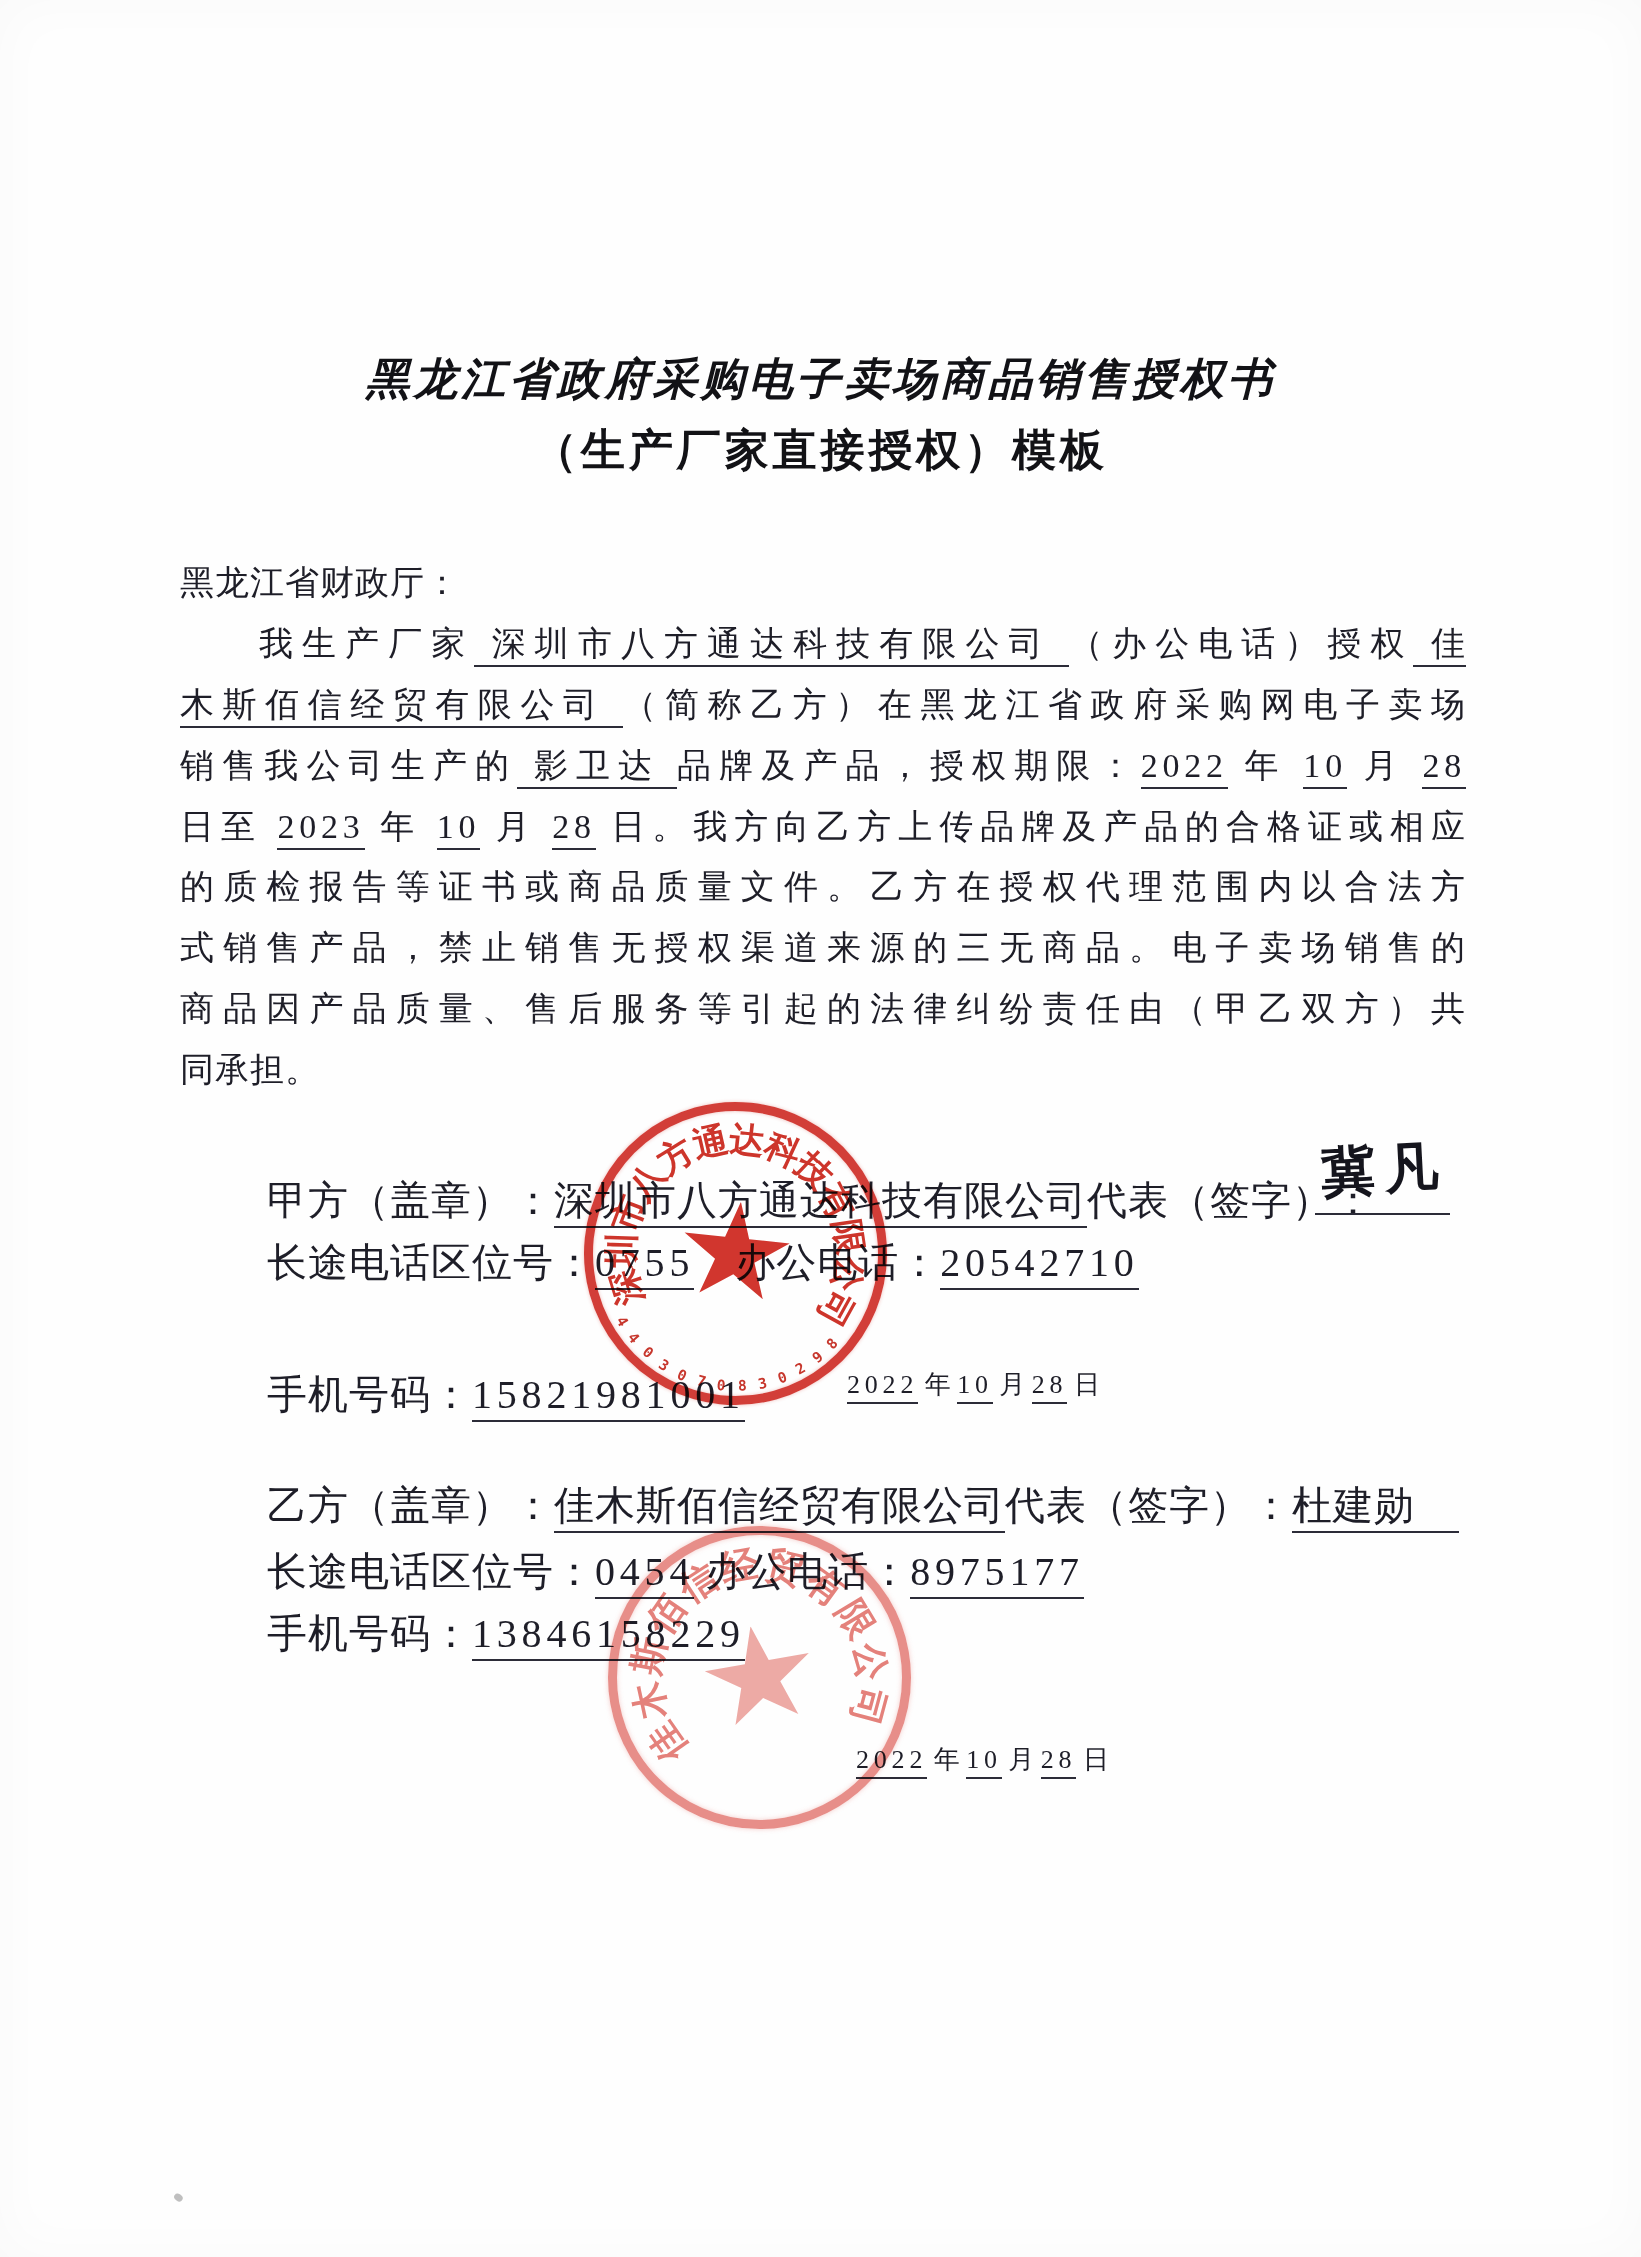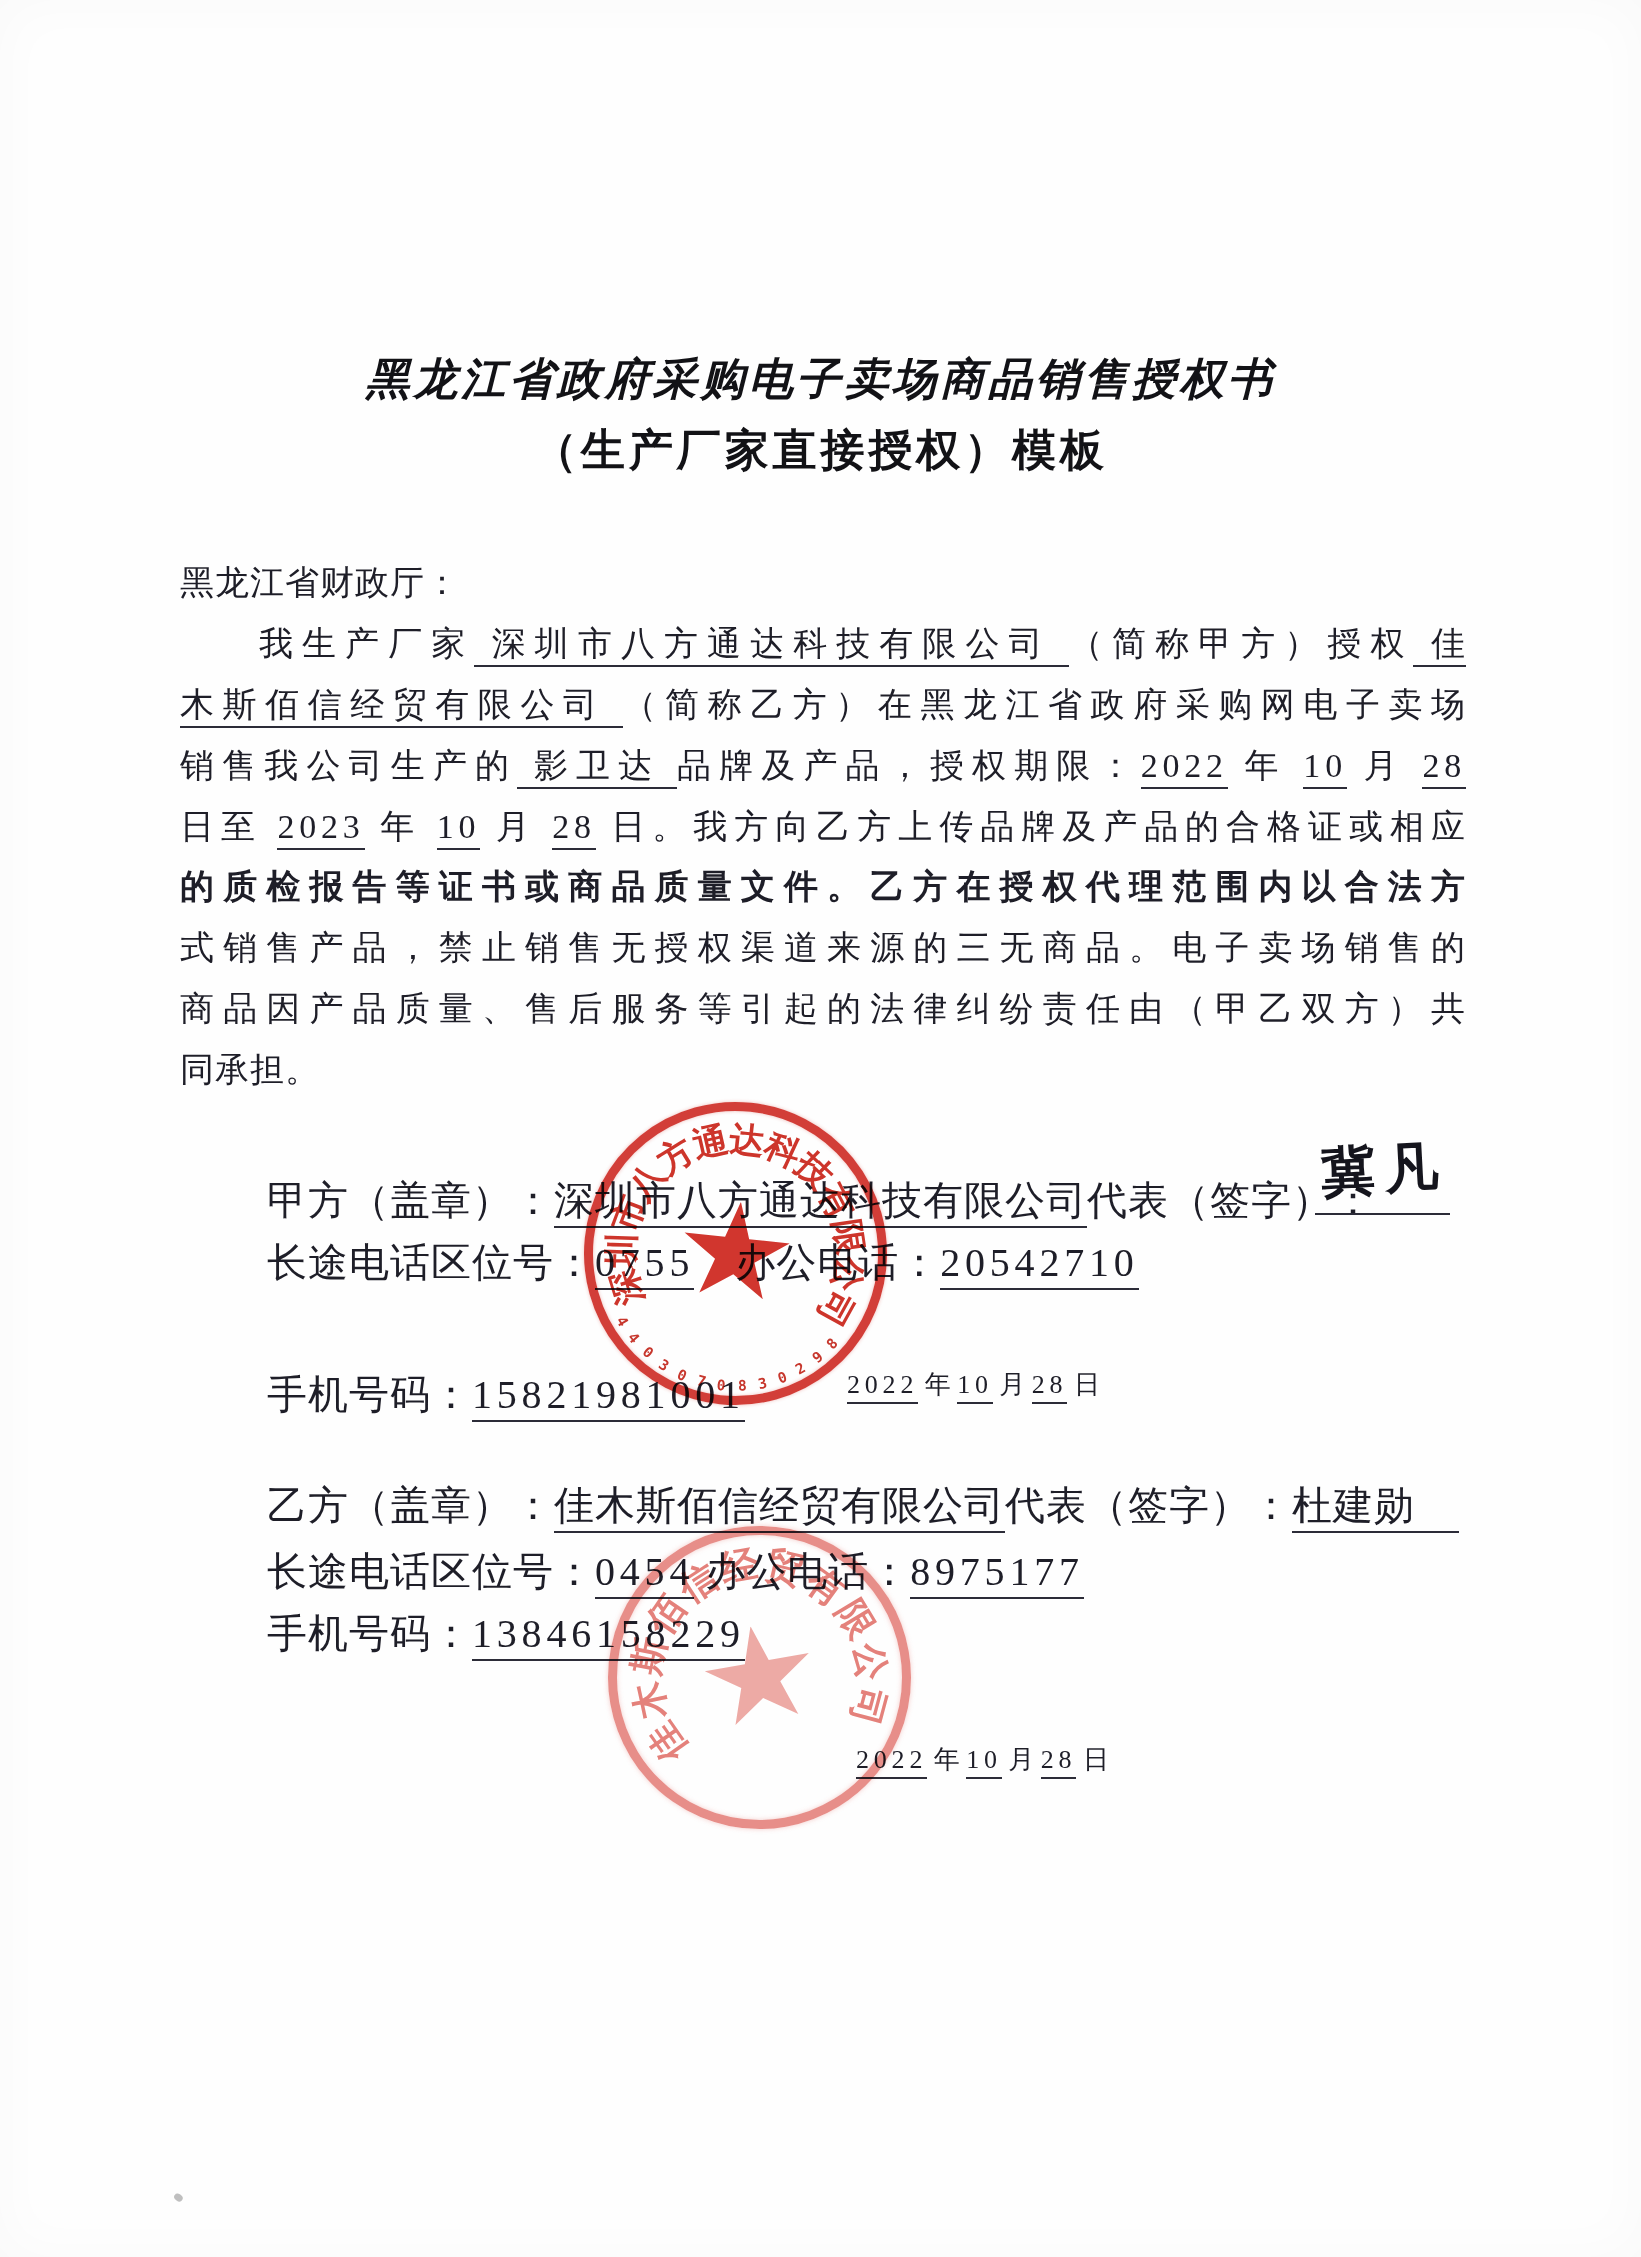--- a/index.html
+++ b/index.html
@@ -55,25 +55,25 @@
 </style>
 </head>
 <body>
 
 <div class="page">
 
   <div class="title" id="title1">黑龙江省政府采购电子卖场商品销售授权书</div>
   <div class="title" id="title2">（生产厂家直接授权）模板</div>
 
   <div class="bline" style="top:552px;"><span class="seg">黑龙江省财政厅：</span></div>
-  <div class="bline j" style="top:613px;padding-left:79px;width:1207px;"><span class="seg">我生产厂家</span><span class="seg u">&nbsp;深圳市八方通达科技有限公司&nbsp;</span><span class="seg">（简称甲方）授权</span><span class="seg u">&nbsp;佳</span></div>
+  <div class="bline j" style="top:613px;padding-left:79px;width:1207px;"><span class="seg">我生产厂家</span><span class="seg u">&nbsp;深圳市八方通达科技有限公司&nbsp;</span><span class="seg">（办公电话）授权</span><span class="seg u">&nbsp;佳</span></div>
   <div class="bline j" style="top:674px;"><span class="seg u">木斯佰信经贸有限公司&nbsp;</span><span class="seg">（简称乙方）在黑龙江省政府采购网电子卖场</span></div>
   <div class="bline j" style="top:735px;"><span class="seg">销售我公司生产的</span><span class="seg u">&nbsp;影卫达&nbsp;</span><span class="seg">品牌及产品，授权期限：</span><span class="seg u num">2022</span><span class="seg"> 年 </span><span class="seg u num">10</span><span class="seg"> 月 </span><span class="seg u num">28</span></div>
   <div class="bline j" style="top:796px;"><span class="seg">日至 </span><span class="seg u num">2023</span><span class="seg"> 年 </span><span class="seg u num">10</span><span class="seg"> 月 </span><span class="seg u num">28</span><span class="seg"> 日。我方向乙方上传品牌及产品的合格证或相应</span></div>
-  <div class="bline j" style="top:856px;font-weight:bold;"><span class="seg">的质检报告等证书或商品质量文件。乙方在授权代理范围内以合法方</span></div>
+  <div class="bline j" style="top:856px;"><span class="seg">的质检报告等证书或商品质量文件。乙方在授权代理范围内以合法方</span></div>
   <div class="bline j" style="top:917px;"><span class="seg">式销售产品，禁止销售无授权渠道来源的三无商品。电子卖场销售的</span></div>
   <div class="bline j" style="top:978px;"><span class="seg">商品因产品质量、售后服务等引起的法律纠纷责任由（甲乙双方）共</span></div>
   <div class="bline" style="top:1039px;"><span class="seg">同承担。</span></div>
 
   <div class="prow" style="top:1170px;"><span class="seg">甲方（盖章）：</span><span class="seg u">深圳市八方通达科技有限公司</span><span class="seg">代表（签字）：</span></div>
   <div class="sig">冀凡</div>
   <div class="sigline"></div>
   <div class="prow" style="top:1232px;"><span class="seg">长途电话区位号：</span><span class="seg u num">0755</span><span class="seg">　办公电话：</span><span class="seg u num">20542710</span></div>
   <div class="prow" style="top:1364px;"><span class="seg">手机号码：</span><span class="seg u num">15821981001</span></div>
   <div class="dateline" style="left:847px;top:1354px;"><span class="seg u num">2022</span><span class="seg"> 年 </span><span class="seg u num">10</span><span class="seg"> 月 </span><span class="seg u num">28</span><span class="seg"> 日</span></div>

